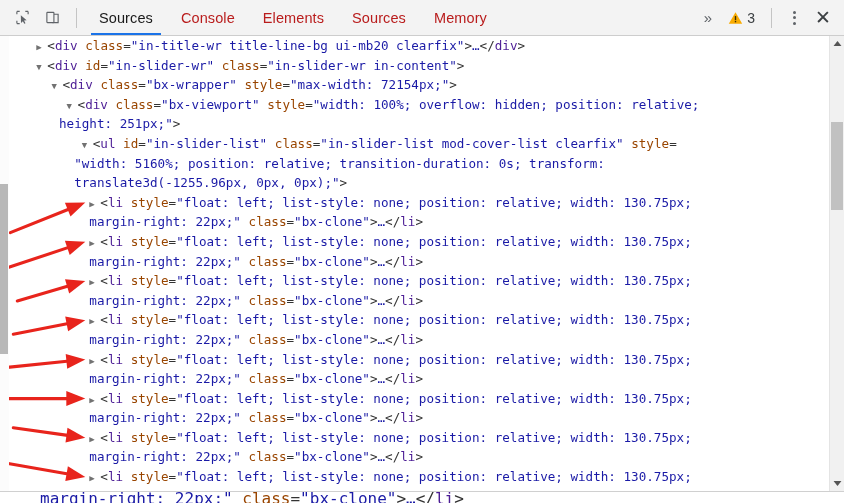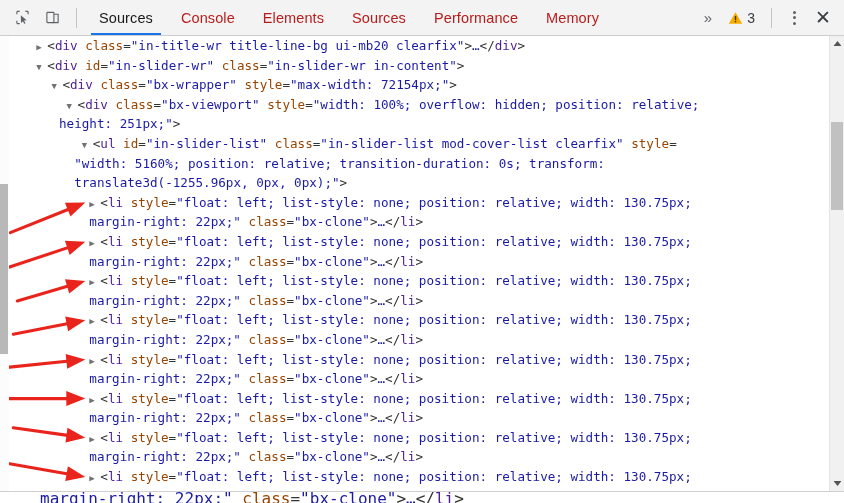--- a/index.html
+++ b/index.html
@@ -255,21 +255,20 @@
         </svg>
       </div>
       <div class="vdivider"></div>
     </div>
 
     <div class="tabs">
       <div class="tab active">Sources</div>
       <div class="tab">Console</div>
       <div class="tab">Elements</div>
       <div class="tab">Sources</div>
-      <div class="tab">Performance</div>
       <div class="tab">Memory</div>
     </div>
 
     <div class="tb-right">
       <div class="chev-more">»</div>
       <div class="warn-group">
         <svg width="15" height="14" viewBox="0 0 16 15" aria-hidden="true">
           <path d="M8 1.4 L15.2 13.6 H0.8 Z" fill="#f9ab00"></path>
           <rect x="7.25" y="5.4" width="1.5" height="4.4" fill="#3c2f00"></rect>
           <rect x="7.25" y="10.6" width="1.5" height="1.5" fill="#3c2f00"></rect>

